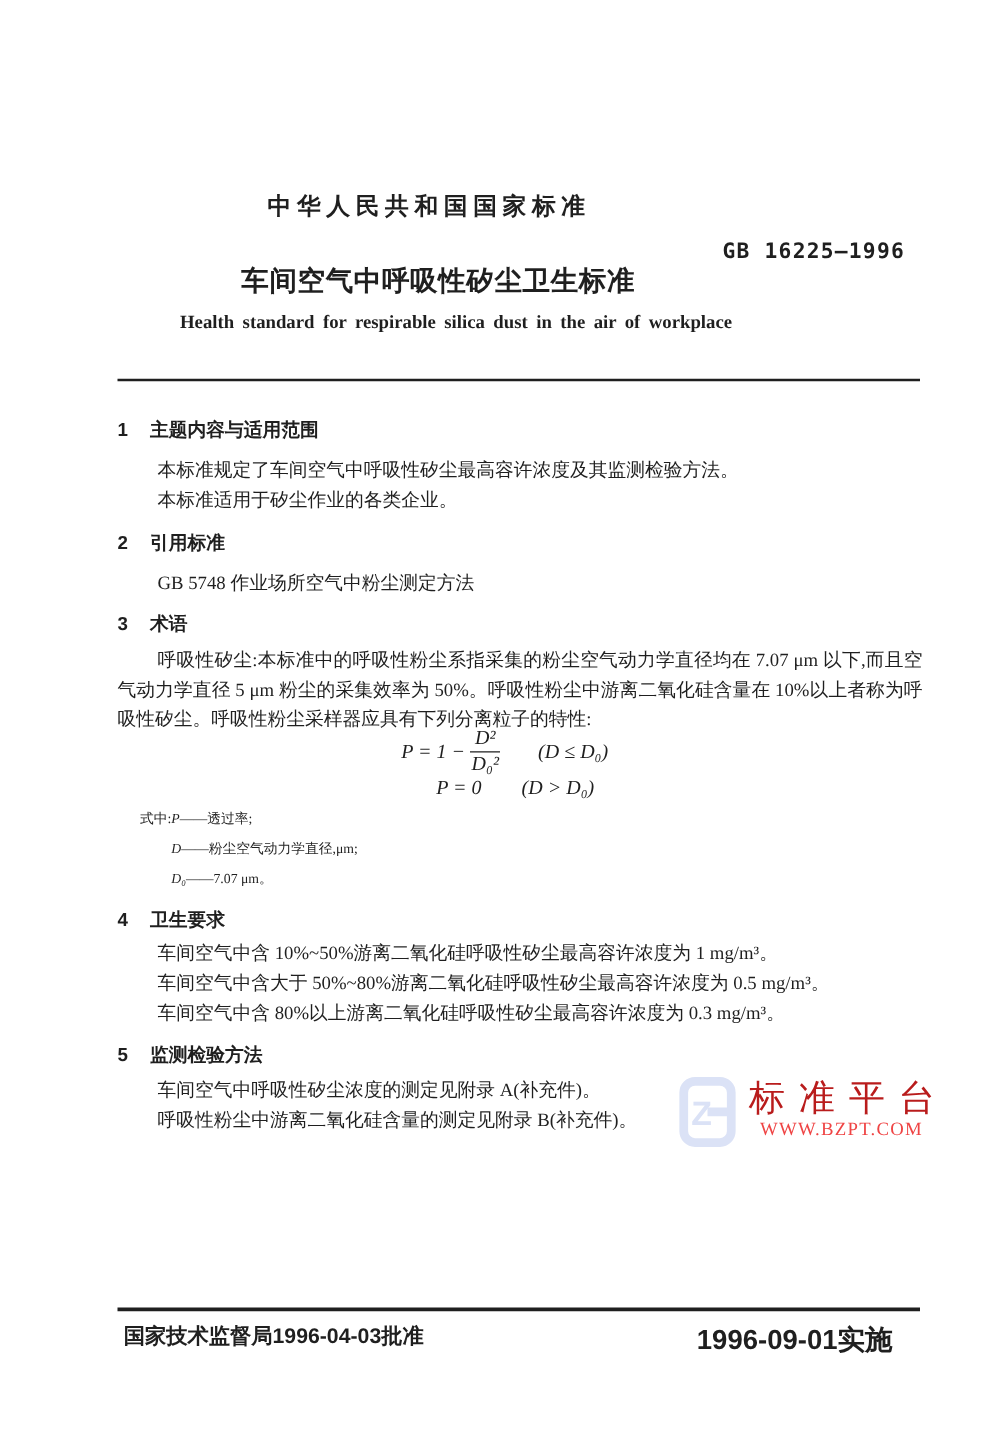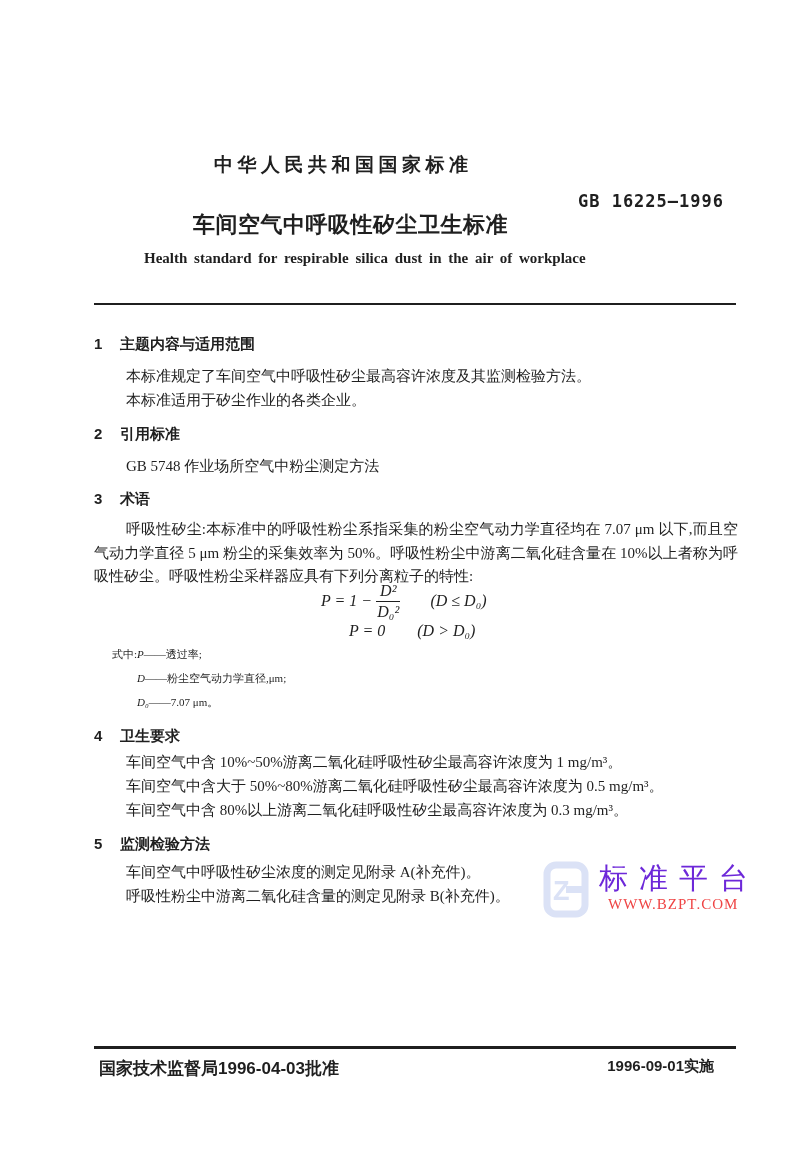--- a/index.html
+++ b/index.html
@@ -37,27 +37,27 @@
   .fden{display:block;padding-top:1px;}
   .f1 .f-cond{margin-left:26px;}
   .f2 .f-cond{margin-left:32px;}
   
   .term{left:75px;font-size:11px;white-space:nowrap;text-align:right;}
   .t-prefix{display:inline-block;width:46px;}
   .t-sym{font-style:italic;}
   
   .wm-logo{top:845px;left:527px;}
   .wm-name{top:843px;left:583px;font-family:"Liberation Sans","DejaVu Sans",sans-serif;
-    font-size:29px;letter-spacing:11px;color:#6d28d9;white-space:nowrap;}
+    font-size:29px;letter-spacing:11px;color:#b91c1c;white-space:nowrap;}
   .wm-url{top:880px;left:592px;font-size:15px;letter-spacing:1px;color:#ef4444;white-space:nowrap;}
   
   .footer-left{top:1041px;left:83px;font-family:"Liberation Sans","DejaVu Sans",sans-serif;
     font-weight:bold;font-size:17px;white-space:nowrap;}
   .footer-right{top:1041px;right:70px;font-family:"Liberation Sans","DejaVu Sans",sans-serif;
-    font-weight:bold;font-size:15px;white-space:nowrap;}
+    font-weight:bold;font-size:22px;white-space:nowrap;}
 </style>
 </head>
 <body>
 
 <div class="page">
 
   <div class="abs org-title">中华人民共和国国家标准</div>
   <div class="abs doc-number">GB 16225—1996</div>
   <div class="abs title-en">Health standard for respirable silica dust in the air of workplace</div>
   <div class="abs title-cn">车间空气中呼吸性矽尘卫生标准</div>

